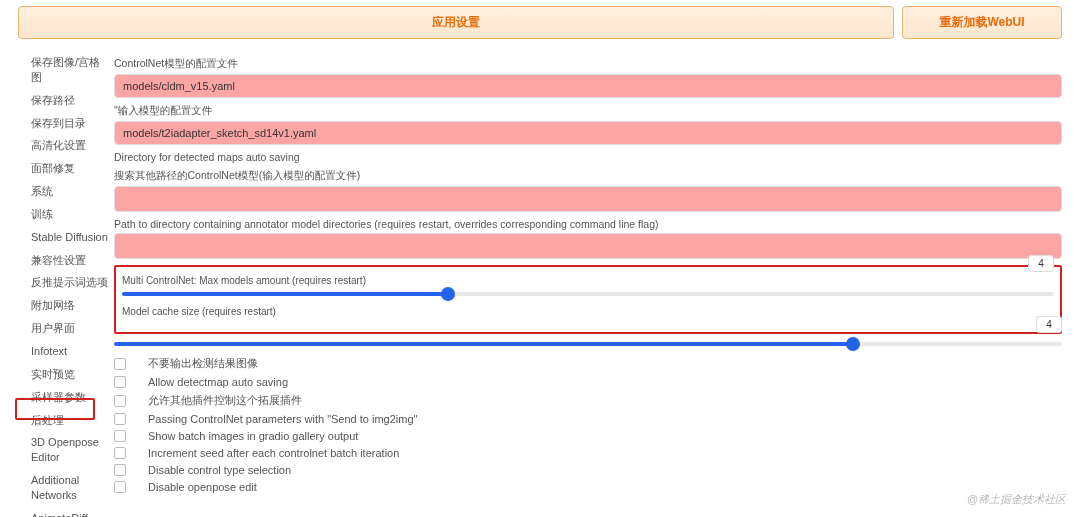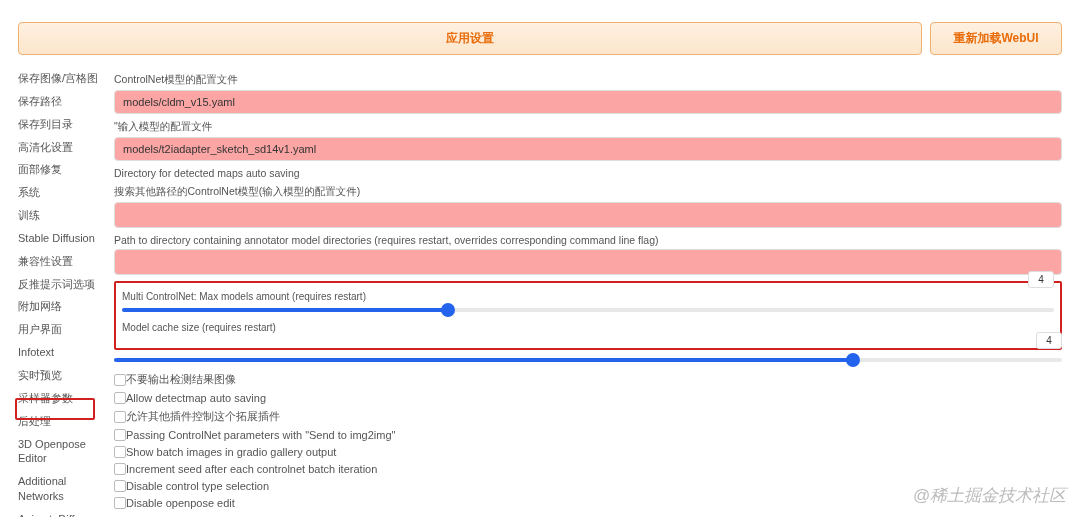--- a/index.html
+++ b/index.html
@@ -1,38 +1,38 @@
 <!DOCTYPE html>
 <html><head>
 <meta charset="utf-8">
 <style>
 * { box-sizing: border-box; margin: 0; padding: 0; }
 body { font-family: -apple-system, "Helvetica Neue", Arial, sans-serif; font-size: 11px; background: #fff; color: #333; width: 1080px; height: 517px; overflow: hidden; position: relative; }
-.topbar { display: flex; gap: 8px; padding: 6px 18px; margin-top: 16px; }
+.topbar { display: flex; gap: 8px; padding: 6px 18px; }
 .btn-primary { flex: 1; background: linear-gradient(#fef0e0, #fde6cc); border: 1px solid #f0b070; border-radius: 4px; color: #e86c0a; font-weight: 600; font-size: 12px; padding: 7px 0; text-align: center; cursor: pointer; }
-.btn-secondary { width: 132px; background: linear-gradient(#fef0e0, #fde6cc); border: 1px solid #f0b070; border-radius: 4px; color: #e86c0a; font-weight: 600; font-size: 12px; padding: 7px 0; text-align: center; cursor: pointer; }
+.btn-secondary { width: 160px; background: linear-gradient(#fef0e0, #fde6cc); border: 1px solid #f0b070; border-radius: 4px; color: #e86c0a; font-weight: 600; font-size: 12px; padding: 7px 0; text-align: center; cursor: pointer; }
 .layout { display: flex; padding: 6px 18px 0 18px; }
 .sidebar { width: 90px; flex-shrink: 0; }
-.side-item { padding: 4px 0; color: #555; cursor: pointer; line-height: 1.35; }
+.side-item { padding: 4px 0; color: #555; cursor: pointer; line-height: 1.35; margin-left: 13px; }
 .side-item.sel { color: #000; font-weight: 600; }
 .side-highlight { position: absolute; border: 2px solid #d02020; border-radius: 2px; pointer-events: none; }
 .main { flex: 1; padding-left: 6px; }
 .field-label { color: #555; font-size: 10.5px; margin: 6px 0 3px 0; }
 .txt { width: 100%; border: 1px solid #ddd; border-radius: 4px; padding: 5px 8px; font-size: 11px; color: #333; background: #fca5a5; }
 .txt.empty { height: 26px; }
 .slider-row { position: relative; margin-top: 4px; margin-bottom: 10px; }
 .slider-label { color: #555; font-size: 10px; margin-bottom: 6px; }
 .slider-track { position: relative; height: 4px; background: #e8e8e8; border-radius: 2px; }
 .slider-fill { position: absolute; left: 0; top: 0; bottom: 0; background: #2463eb; border-radius: 2px; }
 .slider-thumb { position: absolute; top: 50%; width: 14px; height: 14px; background: #2463eb; border-radius: 50%; transform: translate(-50%, -50%); }
 .slider-val { position: absolute; right: 0; top: -20px; border: 1px solid #ddd; border-radius: 3px; padding: 2px 6px; font-size: 10px; min-width: 26px; text-align: center; background: #fff; }
 .highlight-box { border: 2px solid #d02020; border-radius: 2px; padding: 4px 6px 4px 6px; margin-top: 6px; }
-.chk-row { display: flex; align-items: center; gap: 0; margin: 5px 0; color: #555; }
+.chk-row { display: flex; align-items: center; gap: 22px; margin: 5px 0; color: #555; }
 .chk { width: 12px; height: 12px; border: 1px solid #bbb; border-radius: 2px; background: #fff; flex-shrink: 0; }
-.watermark { position: absolute; right: 14px; bottom: 10px; color: #bbb; font-size: 17px; font-style: italic; }
+.watermark { position: absolute; right: 14px; bottom: 10px; color: #bbb; font-size: 11px; font-style: italic; }
 </style>
 </head>
 <body>
 
 <div class="topbar">
   <div class="btn-primary">应用设置</div>
   <div class="btn-secondary">重新加载WebUI</div>
 </div>
 
 <div class="layout">

